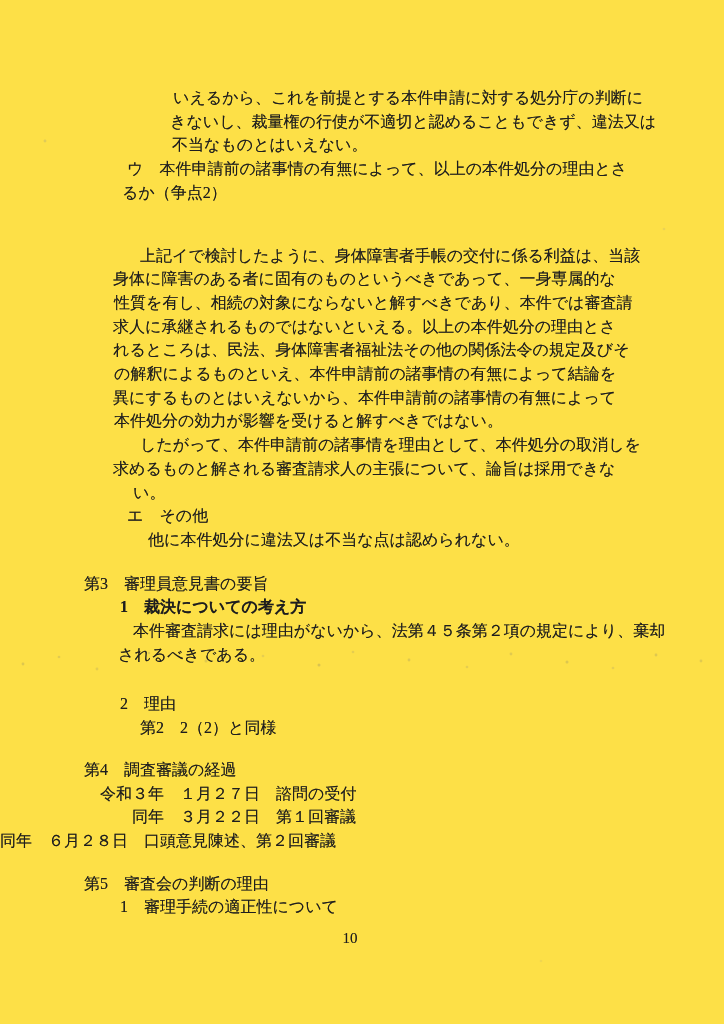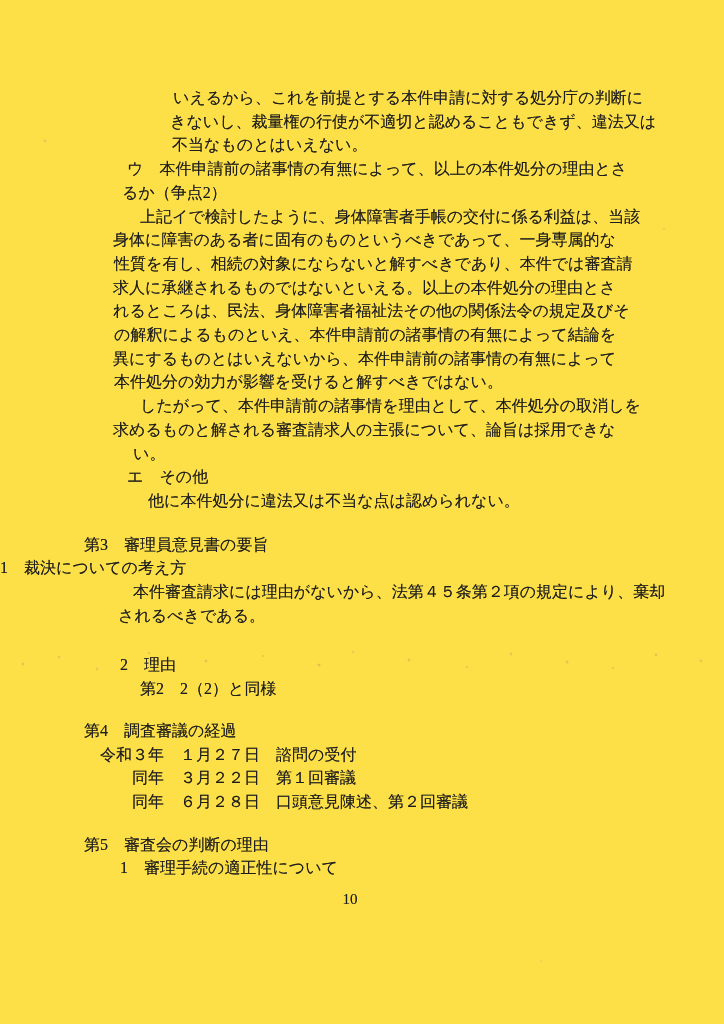--- a/index.html
+++ b/index.html
@@ -78,40 +78,40 @@
 <body>
 
 <div class="page">
   <div class="noise"></div>
   <div class="doc-body">
       <div class="line" style="padding-left: 173px;">いえるから、これを前提とする本件申請に対する処分庁の判断に</div>
       <div class="line" style="padding-left: 170px;">きないし、裁量権の行使が不適切と認めることもできず、違法又は</div>
       <div class="line" style="padding-left: 172px;">不当なものとはいえない。</div>
       <div class="line" style="padding-left: 127px;">ウ　本件申請前の諸事情の有無によって、以上の本件処分の理由とさ</div>
       <div class="line" style="padding-left: 122px;">るか（争点2）</div>
-      <div class="line" style="padding-left: 140px;">上記イで検討したように、身体障害者手帳の交付に係る利益は、当該</div>
+      <div class="line" style="padding-left: 140px; margin-top: 39px;">上記イで検討したように、身体障害者手帳の交付に係る利益は、当該</div>
       <div class="line" style="padding-left: 113px;">身体に障害のある者に固有のものというべきであって、一身専属的な</div>
       <div class="line" style="padding-left: 114px;">性質を有し、相続の対象にならないと解すべきであり、本件では審査請</div>
       <div class="line" style="padding-left: 113px;">求人に承継されるものではないといえる。以上の本件処分の理由とさ</div>
       <div class="line" style="padding-left: 113px;">れるところは、民法、身体障害者福祉法その他の関係法令の規定及びそ</div>
       <div class="line" style="padding-left: 114px;">の解釈によるものといえ、本件申請前の諸事情の有無によって結論を</div>
       <div class="line" style="padding-left: 113px;">異にするものとはいえないから、本件申請前の諸事情の有無によって</div>
       <div class="line" style="padding-left: 114px;">本件処分の効力が影響を受けると解すべきではない。</div>
       <div class="line" style="padding-left: 140px;">したがって、本件申請前の諸事情を理由として、本件処分の取消しを</div>
       <div class="line" style="padding-left: 113px;">求めるものと解される審査請求人の主張について、論旨は採用できな</div>
       <div class="line" style="padding-left: 133px;">い。</div>
       <div class="line" style="padding-left: 127px;">エ　その他</div>
       <div class="line" style="padding-left: 148px;">他に本件処分に違法又は不当な点は認められない。</div>
       <div class="line" style="padding-left: 84px; margin-top: 20px;">第3　審理員意見書の要旨</div>
-      <div class="line" style="">1　裁決についての考え方</div>
+      <div class="line" style="padding-left: 120px; font-weight: bold;">1　裁決についての考え方</div>
       <div class="line" style="padding-left: 133px;">本件審査請求には理由がないから、法第４５条第２項の規定により、棄却</div>
       <div class="line" style="padding-left: 118px;">されるべきである。</div>
       <div class="line" style="padding-left: 120px; margin-top: 26px;">2　理由</div>
       <div class="line" style="padding-left: 140px;">第2　2（2）と同様</div>
       <div class="line" style="padding-left: 84px; margin-top: 18px;">第4　調査審議の経過</div>
       <div class="line" style="padding-left: 100px;">令和３年　１月２７日　諮問の受付</div>
       <div class="line" style="padding-left: 132px;">同年　３月２２日　第１回審議</div>
-      <div class="line" style="padding-left: 132px;">同年　６月２８日　口頭意見陳述、第２回審議</div>
+      <div class="line" style="">同年　６月２８日　口頭意見陳述、第２回審議</div>
       <div class="line" style="padding-left: 84px; margin-top: 19px;">第5　審査会の判断の理由</div>
       <div class="line" style="padding-left: 120px;">1　審理手続の適正性について</div>
     </div>
   <div class="page-number">10</div>
 </div>
 
 </body></html>

